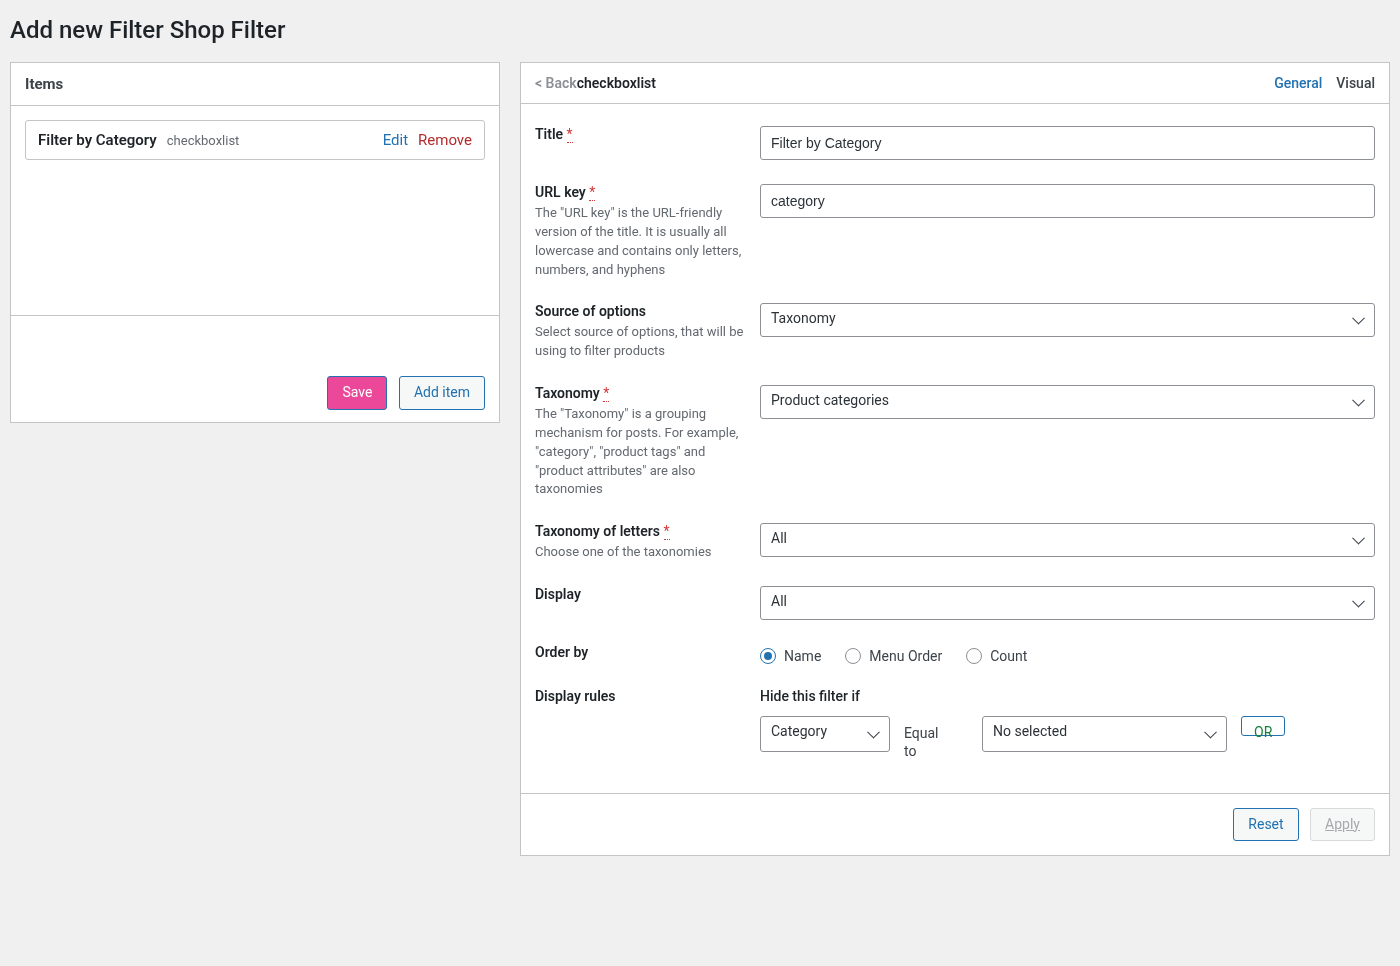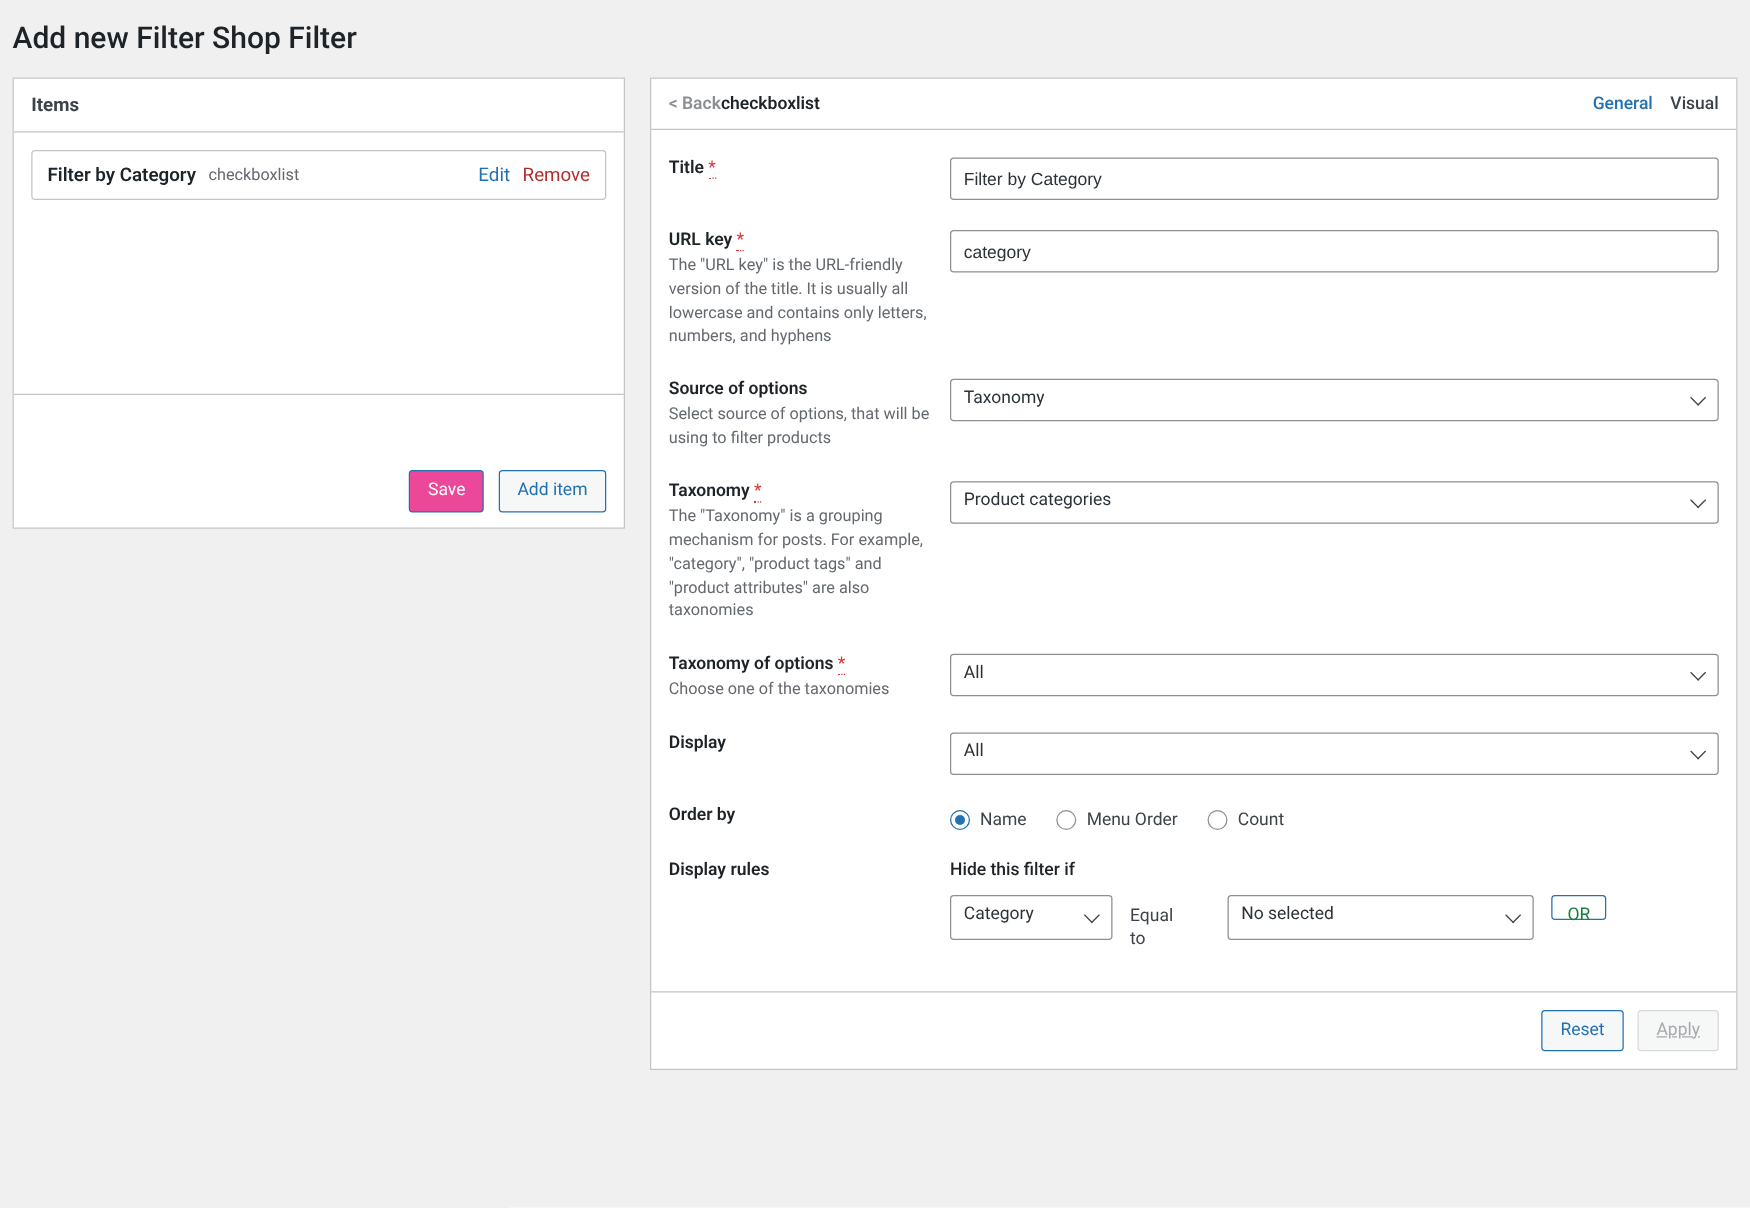--- a/index.html
+++ b/index.html
@@ -269,21 +269,21 @@
         <div class="form-input-col">
           <div class="select-wrap">
             <div class="select">Product categories</div>
           </div>
         </div>
       </div>
 
       <div class="form-row">
         <div class="form-label-col">
           <div>
-            <span class="form-label">Taxonomy of options</span>
+            <span class="form-label">Taxonomy of letters</span>
             <span class="req">*</span>
           </div>
           <div class="form-help">Choose one of the taxonomies</div>
         </div>
         <div class="form-input-col">
           <div class="select-wrap">
             <div class="select">All</div>
           </div>
         </div>
       </div>

